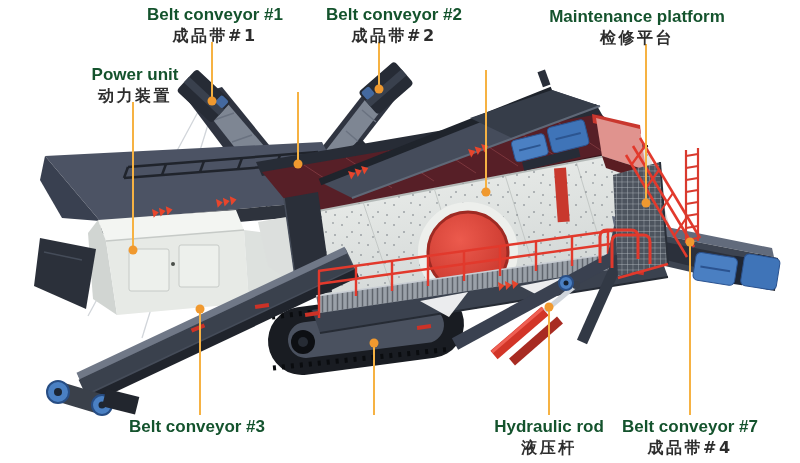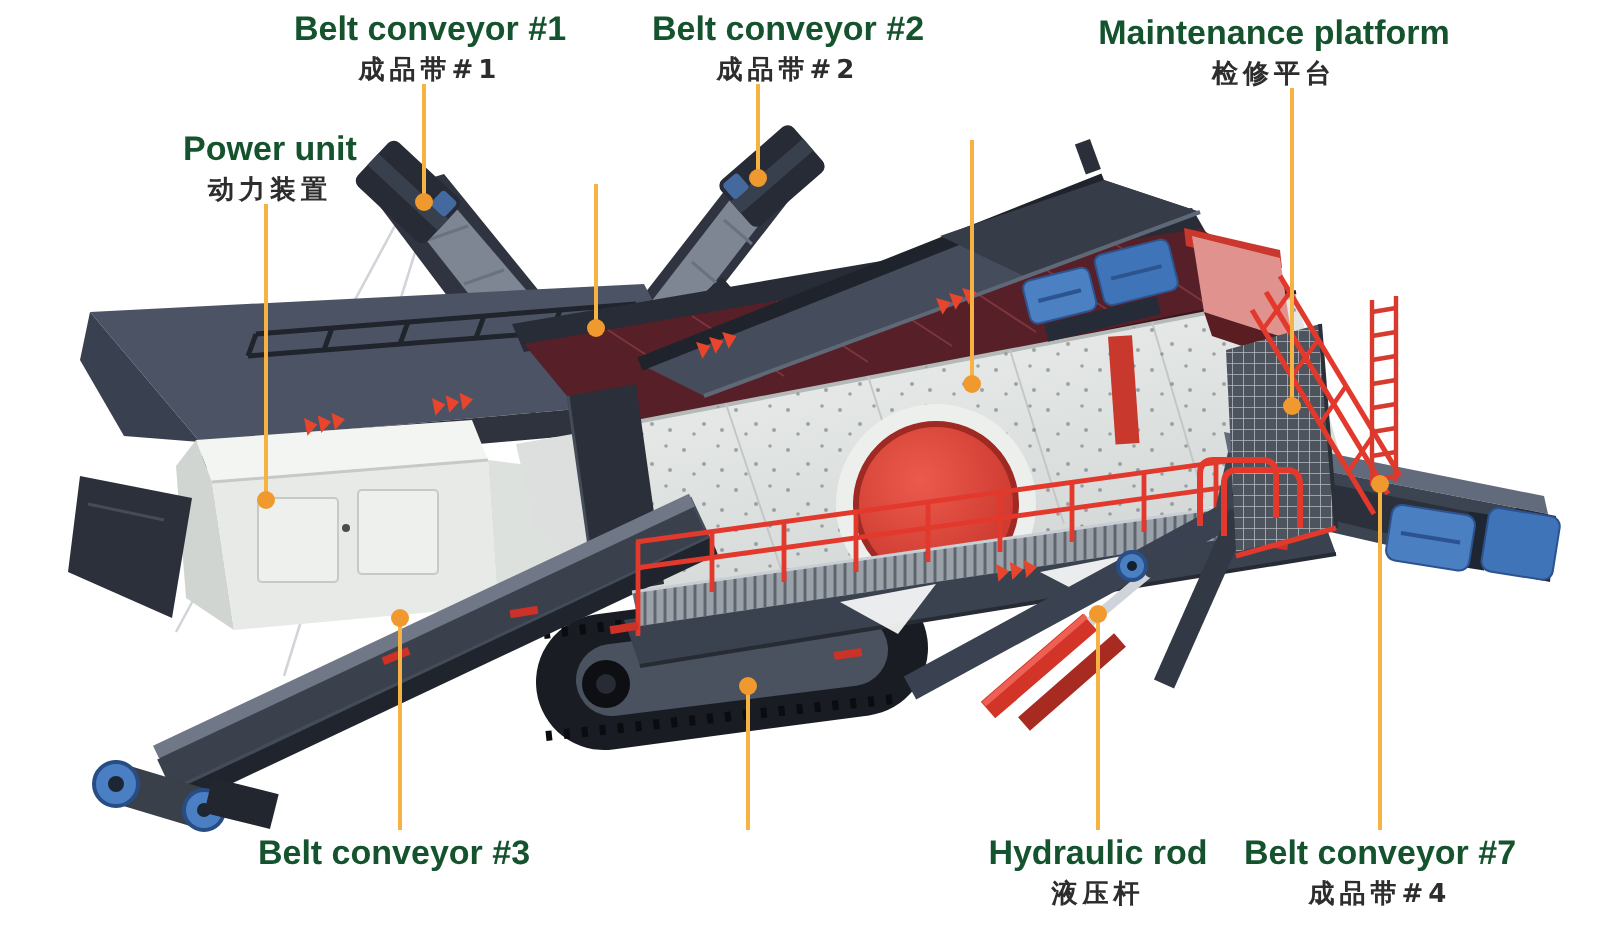--- a/index.html
+++ b/index.html
@@ -2,21 +2,21 @@
 <html><head>
 <meta charset="utf-8">
 <style>
   html,body{margin:0;padding:0;background:#fff;}
   .stage{position:relative;width:800px;height:463px;background:#ffffff;overflow:hidden;
          font-family:"Liberation Sans",sans-serif;}
   .stage svg{position:absolute;left:0;top:0;}
   .lbl{position:absolute;text-align:center;transform:translateX(-50%);}
   .lbl .en{font-weight:bold;font-size:17px;line-height:1.04;color:#14532d;white-space:nowrap;}
   .lbl.wrap .en{white-space:normal;width:120px;margin:0 auto;}
-  .lbl .zh{font-family:"DejaVu Sans",sans-serif;font-weight:bold;font-size:13px;
+  .lbl .zh{font-family:"DejaVu Sans",sans-serif;font-weight:bold;font-size:16px;
            color:#2d2d2d;letter-spacing:2.5px;margin-top:2px;}
 </style>
 </head>
 <body>
 
 <div class="stage">
 
 <svg width="800" height="463" viewBox="0 0 800 463">
   <defs>
     <pattern id="speck" width="26" height="20" patternUnits="userSpaceOnUse">

